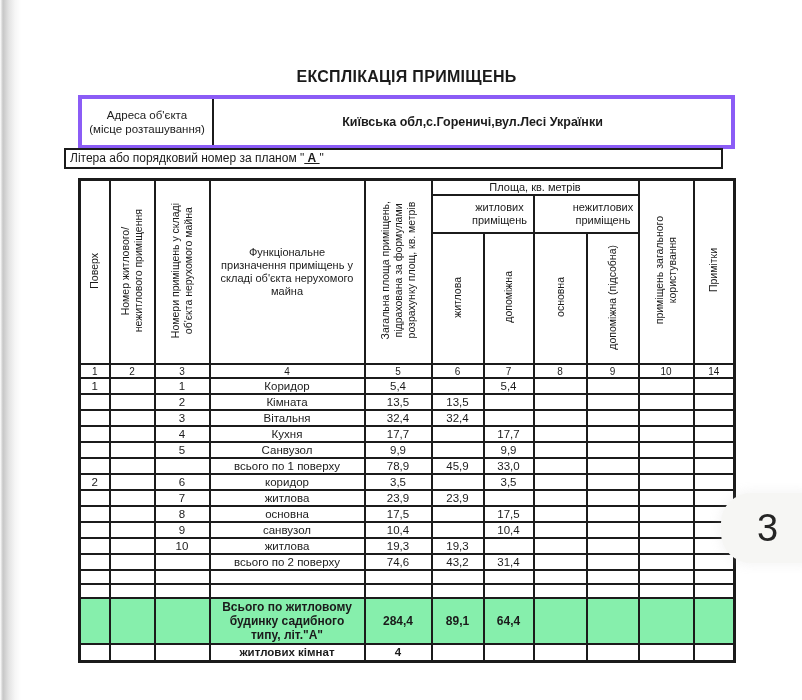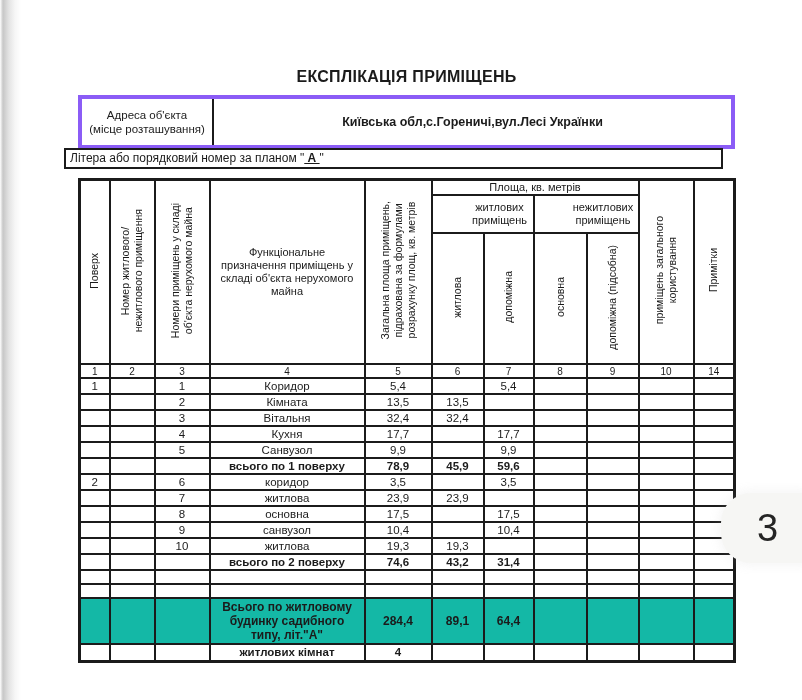--- a/index.html
+++ b/index.html
@@ -98,24 +98,24 @@
     max-height: 176px;
   }
   .hC .vtext { max-height: 124px; }
   .fn-cell {
     font-size: 11.5px;
     line-height: 14px;
     white-space: pre-line;
   }
   .hnum td { height: 12px; font-size: 10px; line-height: 11px; }
   tbody td.name-cell { white-space: pre-line; }
-  tr.subtotal td { font-weight: bold; }
+  tr.subtotal td { font-weight: normal; }
   tr.grand td {
     font-weight: bold;
-    background: #14b8a6;
+    background: #86efac;
     height: 44px;
     font-size: 12px;
     line-height: 14px;
   }
   tr.empty td { height: 12px; }
   tr.last td { height: 15px; font-weight: bold; }
   
   .page-chip {
     position: absolute;
     left: 721px; top: 493px;
@@ -277,21 +277,21 @@
     <td></td>
     <td></td>
   </tr>
       <tr class="subtotal">
     <td></td>
     <td></td>
     <td></td>
     <td class="name-cell">всього по 1 поверху</td>
     <td>78,9</td>
     <td>45,9</td>
-    <td>59,6</td>
+    <td>33,0</td>
     <td></td>
     <td></td>
     <td></td>
     <td></td>
   </tr>
       <tr>
     <td>2</td>
     <td></td>
     <td>6</td>
     <td class="name-cell">коридор</td>

